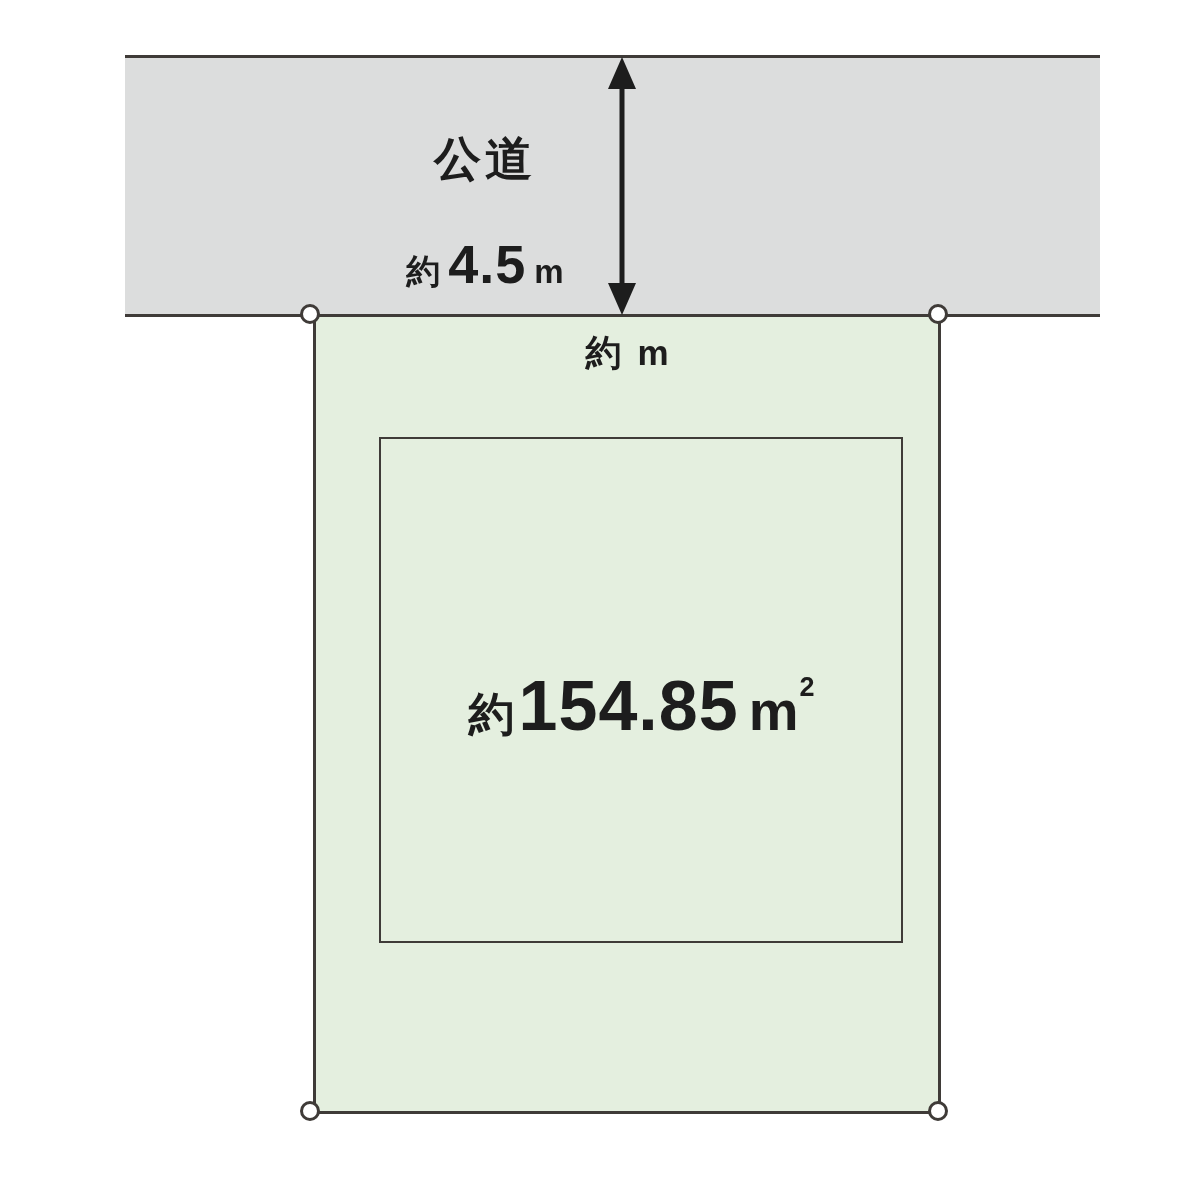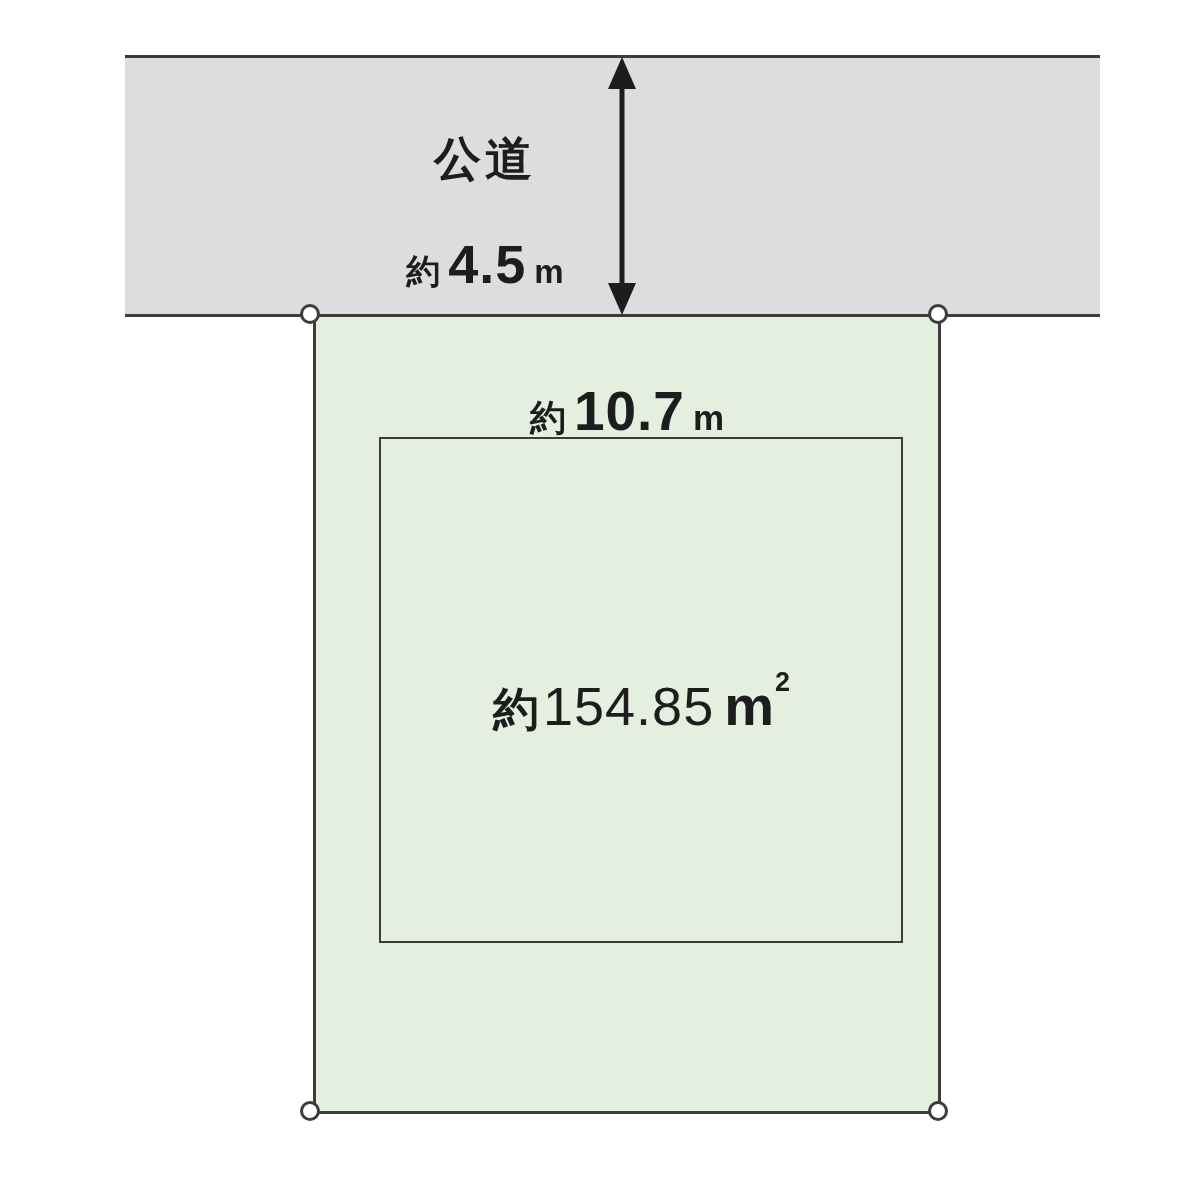--- a/index.html
+++ b/index.html
@@ -65,21 +65,21 @@
   }
   .frontage-text .dim-prefix{font-size:36px;}
   .frontage-text .dim-value{font-size:55px;}
   .frontage-text .dim-unit{font-size:35px;}
 
   .area-text{
     position:absolute;left:379px;top:668px;width:524px;
     display:flex;justify-content:center;align-items:baseline;line-height:1.1;
   }
   .area-prefix{font-size:46px;font-weight:700;margin-right:4px;}
-  .area-value{font-size:54px;font-weight:400;letter-spacing:1px;margin-top:9px;}
+  .area-value{font-size:70px;font-weight:700;letter-spacing:1px;}
   .area-unit{font-size:56px;font-weight:700;margin-left:10px;}
   .area-sup{font-size:27px;font-weight:700;position:relative;top:-34px;left:1px;}
 </style>
 </head>
 <body>
 
 <div class="canvas">
 
   <div class="road-band"></div>
 
@@ -103,21 +103,20 @@
     <div class="dim-row">
       <span class="dim-prefix">約</span>
       <span class="dim-value">4.5</span>
       <span class="dim-unit">m</span>
     </div>
   </div>
 
   <div class="frontage-text">
     <div class="dim-row">
       <span class="dim-prefix">約</span>
-      <span class="dim-value">10.7</span>
       <span class="dim-unit">m</span>
     </div>
   </div>
 
   <div class="area-text">
     <span class="area-prefix">約</span>
     <span class="area-value">154.85</span>
     <span class="area-unit">m</span>
     <span class="area-sup">2</span>
   </div>

